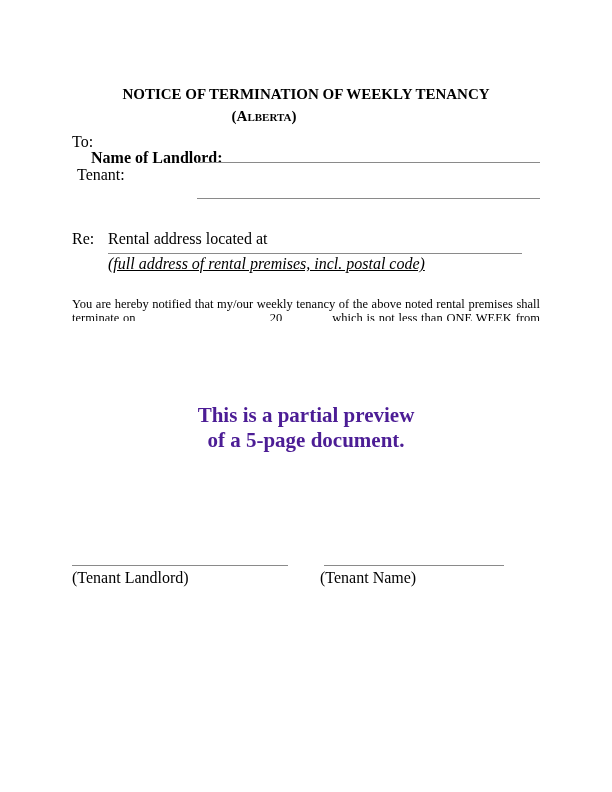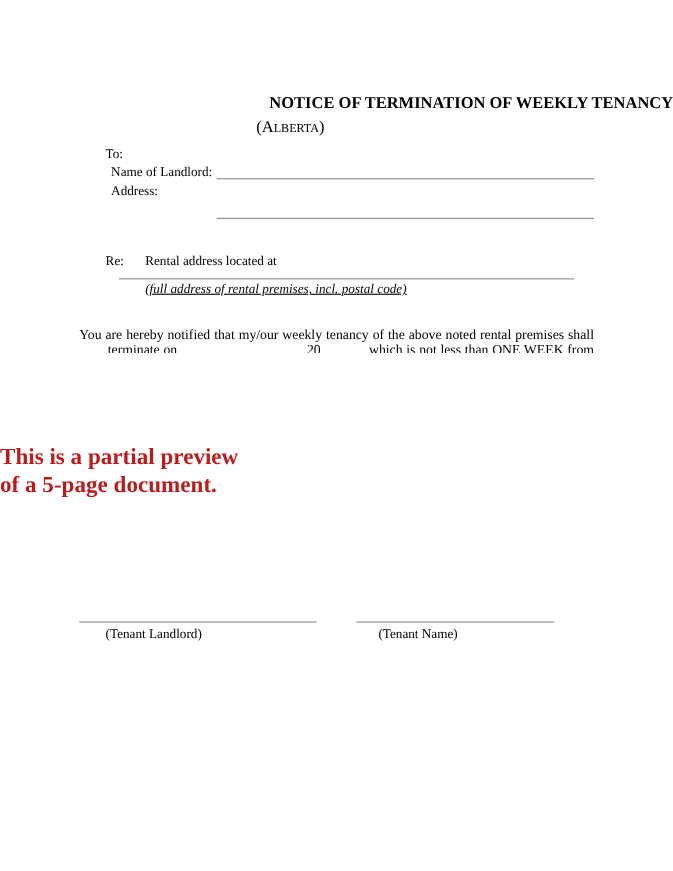--- a/index.html
+++ b/index.html
@@ -1,52 +1,52 @@
 <!DOCTYPE html>
 <html><head>
   <meta charset="utf-8">
   <style>
     html, body { margin: 0; padding: 0; background: #ffffff; }
     body { width: 612px; height: 792px; position: relative; overflow: hidden;
            font-family: "Liberation Serif", "DejaVu Serif", serif; color: #000; }
     .abs { position: absolute; }
-    .title { left: 0; width: 612px; top: 86px; text-align: right; font-weight: bold; font-size: 15px; }
-    .subtitle { left: 0; width: 528px; top: 108px; text-align: center; font-weight: normal; font-size: 15px; }
+    .title { left: 0; width: 612px; top: 86px; text-align: center; font-weight: bold; font-size: 15px; }
+    .subtitle { left: 0; width: 528px; top: 108px; text-align: center; font-weight: bold; font-size: 15px; }
     .subtitle .sc { font-variant: small-caps; }
-    .t13 { font-size: 12px; margin-left: 24px; }
+    .t13 { font-size: 16px; }
     .line { position: absolute; height: 0; border-top: 1px solid #8a8a8a; }
     .para { left: 72px; width: 468px; top: 297px; font-size: 12.5px; line-height: 14px;
             text-align: justify; text-align-last: justify; height: 24px; overflow: hidden; }
     .para span { display: block; }
-    .preview { left: 0; width: 612px; top: 403px; text-align: left; color: #b91c1c;
+    .preview { left: 0; width: 612px; top: 403px; text-align: center; color: #4c1d95;
                font-weight: bold; font-size: 21px; line-height: 25px; }
     .italic { font-style: italic; }
   </style>
 </head>
 <body>
 
 <div>
 
   <div class="abs title">NOTICE OF TERMINATION OF WEEKLY TENANCY</div>
   <div class="abs subtitle"><span>(</span><span class="sc">Alberta</span><span>)</span></div>
 
   <div class="abs t13" style="left:72px; top:133px;">To:</div>
-  <div class="abs t13" style="left:77px; top:149px;">Name of Landlord:</div>
+  <div class="abs t13" style="left:91px; top:149px;font-weight:bold;">Name of Landlord:</div>
   <div class="line" style="left:197px; width:343px; top:162px;"></div>
-  <div class="abs t13" style="left:77px; top:166px;">Address:</div>
+  <div class="abs t13" style="left:77px; top:166px;">Tenant:</div>
   <div class="line" style="left:197px; width:343px; top:198px;"></div>
 
   <div class="abs t13" style="left:72px; top:230px;">Re:</div>
   <div class="abs t13" style="left:108px; top:230px;">Rental address located at</div>
   <div class="line" style="left:108px; width:414px; top:253px;"></div>
   <div class="abs t13 italic" style="left:108px; top:255px;text-decoration:underline;">(full address of rental premises, incl. postal code)</div>
 
   <div class="abs para">
     <span>You are hereby notified that my/our weekly tenancy of the above noted rental premises shall</span>
-    <span style="white-space: pre; margin-left: 26px;">terminate on                                   20             which is not less than ONE WEEK from</span>
+    <span style="white-space: pre;">terminate on                                   20             which is not less than ONE WEEK from</span>
   </div>
 
   <div class="abs preview">
     <div>This is a partial preview</div>
     <div>of a 5-page document.</div>
   </div>
 
   <div class="line" style="left:72px; width:216px; top:565px;"></div>
   <div class="abs t13" style="left:72px; top:569px;">(Tenant Landlord)</div>
   <div class="line" style="left:324px; width:180px; top:565px;"></div>

